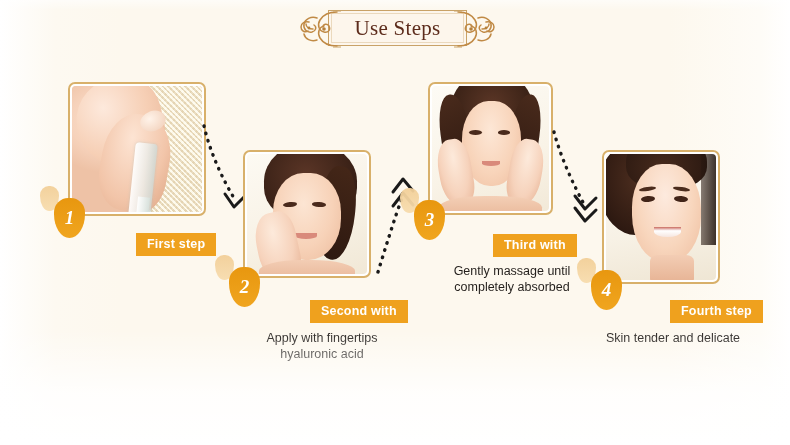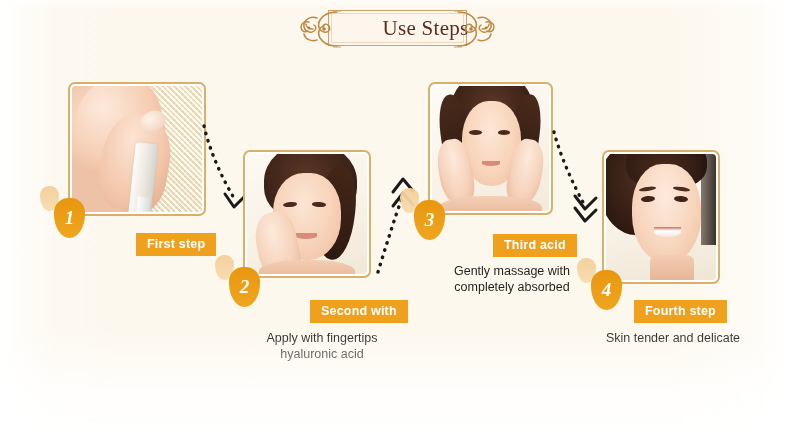--- a/index.html
+++ b/index.html
@@ -63,21 +63,20 @@
     top: 6px;
     width: 139px;
     height: 36px;
     line-height: 36px;
     text-align: center;
     font-family: "Liberation Serif", serif;
     font-size: 21px;
     color: #5d2c1c;
     letter-spacing: 0.3px;
     white-space: nowrap;
-    padding-left: 28px;
   }
   .ornament {
     position: absolute;
     top: 0px;
     width: 52px;
     height: 50px;
   }
   .ornament.left  { left: -2px; }
   .ornament.right { right: -2px; transform: scaleX(-1); }
 
@@ -476,22 +475,22 @@
     </div>
   </div>
 
   <div class="drop-group" style="left:400px; top:188px;">
     <div class="drop small" style="left:0px; top:0px;"></div>
     <div class="drop big" style="left:14px; top:12px;">
       <span class="num">3</span>
     </div>
   </div>
 
-  <div class="step-chip" style="left:455px; top:234px;">Third acid</div>
-  <div class="caption" style="left:417px; top:263px; width:190px;">Gently massage with
+  <div class="step-chip" style="left:455px; top:234px;">Third with</div>
+  <div class="caption" style="left:417px; top:263px; width:190px;">Gently massage until
 completely absorbed</div>
 
   <div class="arrow" style="left:548px; top:128px;">
     <svg width="62" height="100" viewBox="0 0 62 100">
       <path d="M6 4 C13 30 25 56 37 78" fill="none" stroke="#1a1a1a" stroke-width="3.4" stroke-linecap="round" stroke-dasharray="0.5 7"></path>
       <path d="M27 68 L37 81 L48 70" fill="none" stroke="#1a1a1a" stroke-width="3" stroke-linecap="round" stroke-linejoin="round"></path>
       <path d="M27 80 L37 93 L48 82" fill="none" stroke="#1a1a1a" stroke-width="3" stroke-linecap="round" stroke-linejoin="round"></path>
     </svg>
   </div>
 
@@ -511,17 +510,17 @@
     </div>
   </div>
 
   <div class="drop-group" style="left:577px; top:258px;">
     <div class="drop small" style="left:0px; top:0px;"></div>
     <div class="drop big" style="left:14px; top:12px;">
       <span class="num">4</span>
     </div>
   </div>
 
-  <div class="step-chip" style="left:596px; top:300px;">Fourth step</div>
+  <div class="step-chip" style="left:632px; top:300px;">Fourth step</div>
   <div class="caption" style="left:578px; top:330px; width:190px;">Skin tender and delicate</div>
 
   <div id="bg-fade-bottom"></div>
 </div>
 
 </body></html>

